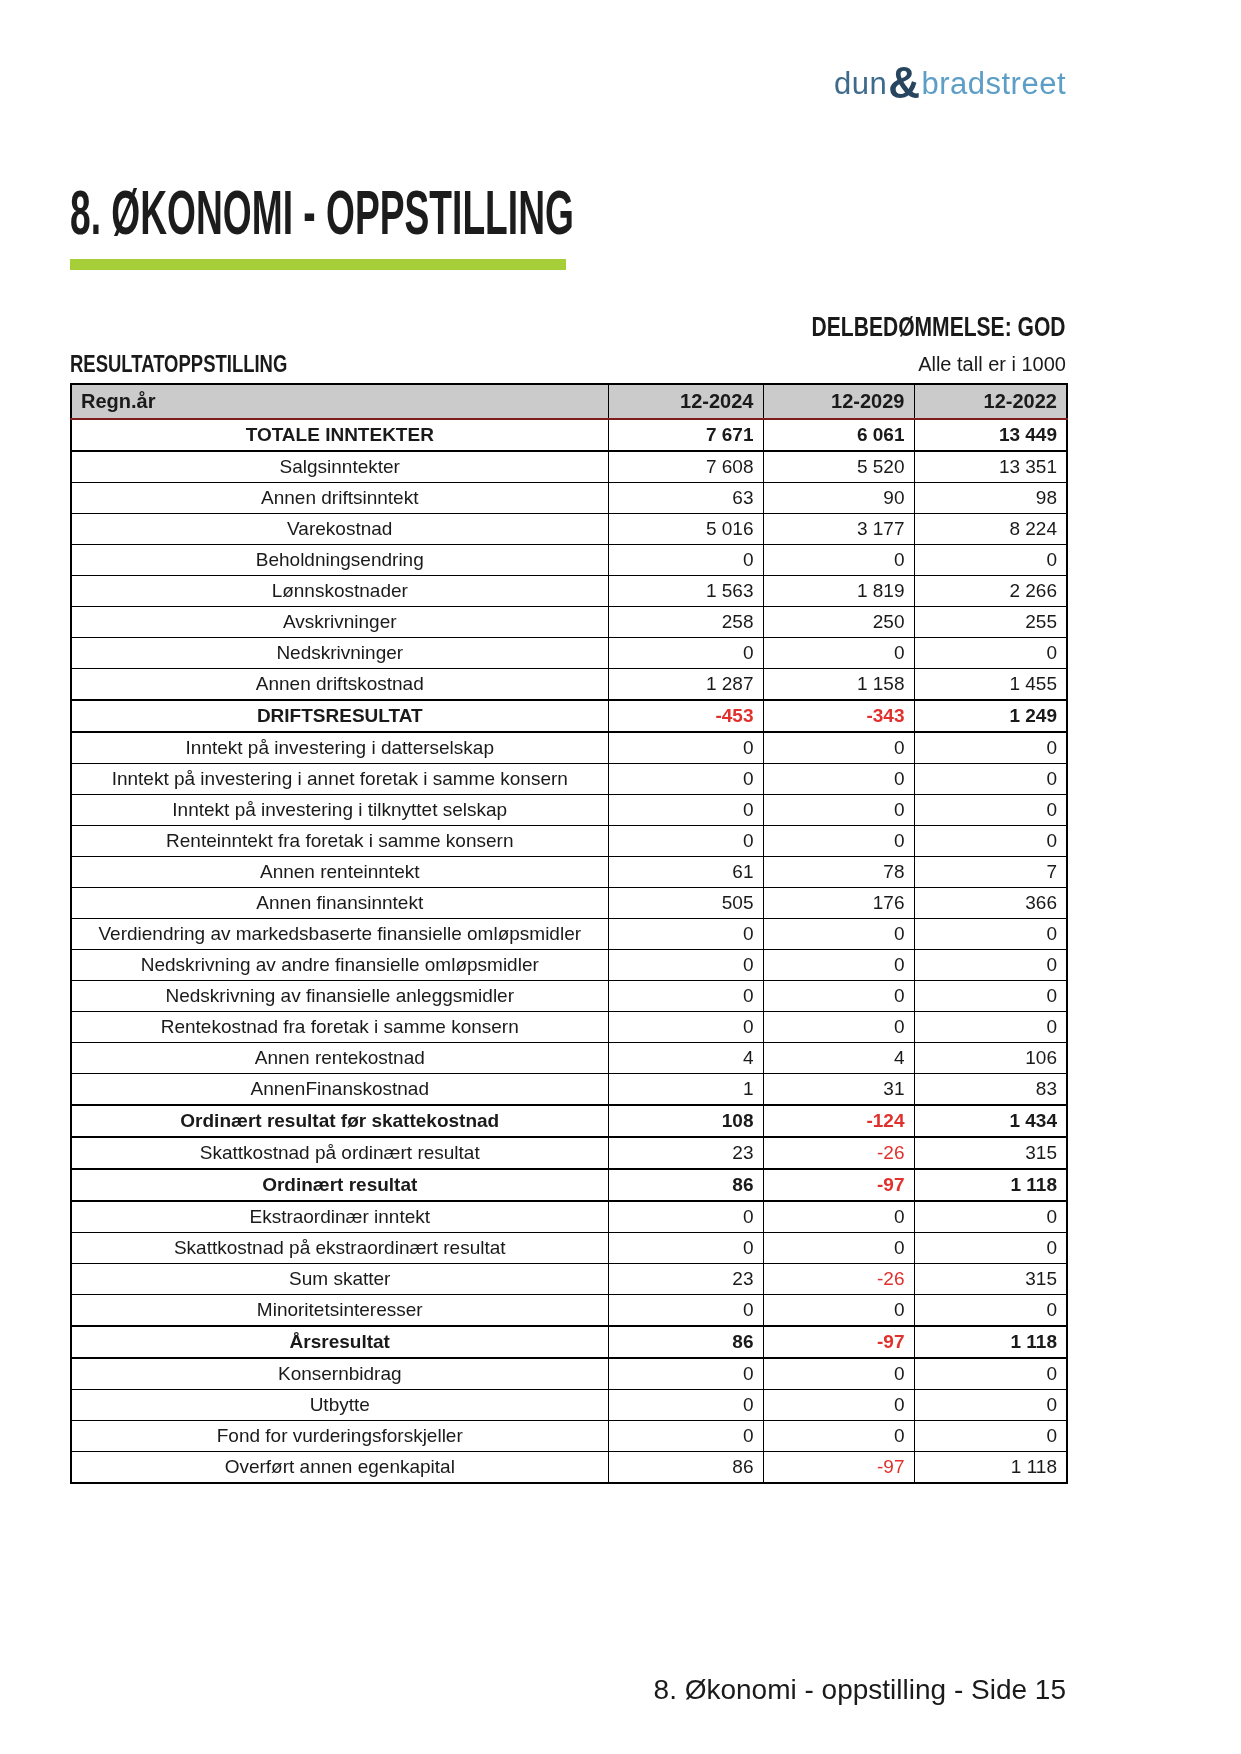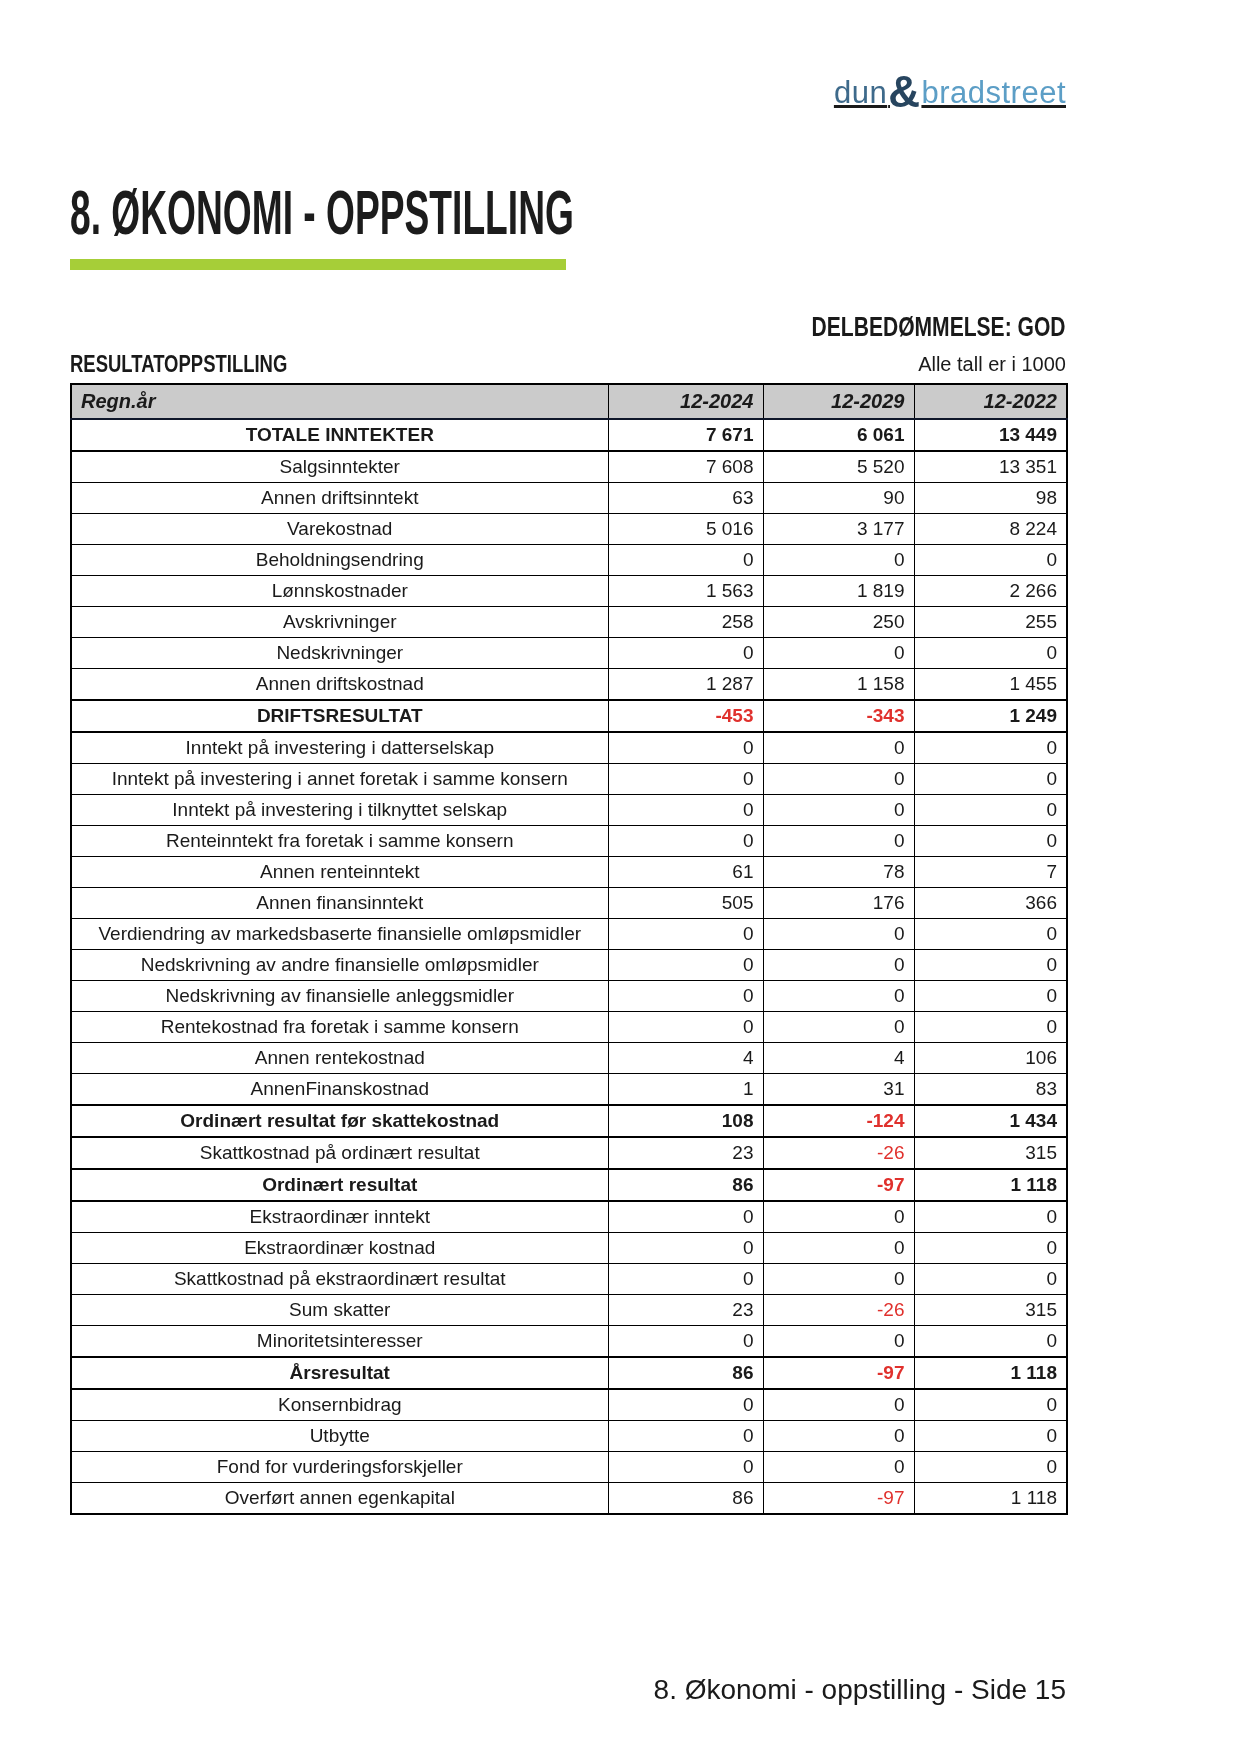--- a/index.html
+++ b/index.html
@@ -7,23 +7,23 @@
     position:relative;
     width:1241px;height:1754px;
     background:#ffffff;
     font-family:"Liberation Sans","DejaVu Sans",sans-serif;
     color:#1a1a1a;
     margin:0 auto;
     overflow:hidden;
   }
   
   .logo{
-    position:absolute;top:65px;right:175px;
+    position:absolute;top:56px;right:175px;
     font-size:31px;font-weight:400;letter-spacing:.5px;
-    white-space:nowrap;line-height:46px;text-decoration:underline;
+    white-space:nowrap;line-height:46px;
   }
   .logo .dun{color:var(--logo-mid,#3E6A8B);}
   .logo .amp{
     color:var(--logo-dark,#27455F);
     font-size:44px;font-weight:600;
     position:relative;top:4px;margin:0 1px;
   }
   .logo .brad{color:var(--logo-light,#5C9EC6);}
   
   .title{
@@ -65,21 +65,21 @@
   table.result col.c2{width:151px;}
   table.result col.c3{width:153px;}
   table.result th,table.result td{
     border:1px solid #000;
     padding:0 9px;height:30px;line-height:30px;
     white-space:nowrap;overflow:hidden;
   }
   table.result thead th{
     background:var(--header-gray,#CCCCCC);
     font-weight:bold;font-size:20px;height:33px;line-height:33px;
-    text-align:right;border-bottom:2px solid #0f172a;font-style:italic;
+    text-align:right;border-bottom:2px solid #7f1d1d;
   }
   table.result thead th.lbl{text-align:left;}
   table.result td.lbl{text-align:center;}
   table.result td.num{text-align:right;}
   table.result tr.bold-row td{
     font-weight:bold;
     border-top:2px solid #000;border-bottom:2px solid #000;
   }
   table.result td.neg{color:var(--negative-red,#E0312D);margin-top:44px;}
   
@@ -270,26 +270,20 @@
           <td class="num neg">-97</td>
           <td class="num">1 118</td>
         </tr>
         <tr>
           <td class="lbl">Ekstraordinær inntekt</td>
           <td class="num">0</td>
           <td class="num">0</td>
           <td class="num">0</td>
         </tr>
         <tr>
-          <td class="lbl">Ekstraordinær kostnad</td>
-          <td class="num">0</td>
-          <td class="num">0</td>
-          <td class="num">0</td>
-        </tr>
-        <tr>
           <td class="lbl">Skattkostnad på ekstraordinært resultat</td>
           <td class="num">0</td>
           <td class="num">0</td>
           <td class="num">0</td>
         </tr>
         <tr>
           <td class="lbl">Sum skatter</td>
           <td class="num">23</td>
           <td class="num neg">-26</td>
           <td class="num">315</td>

